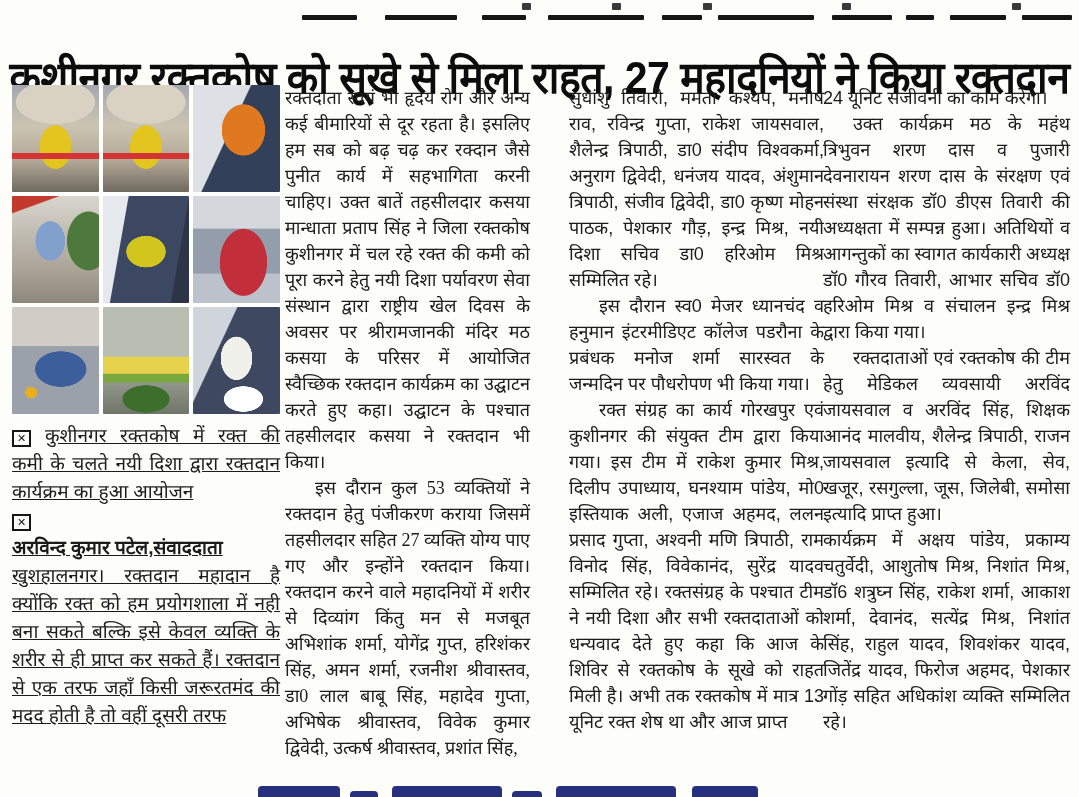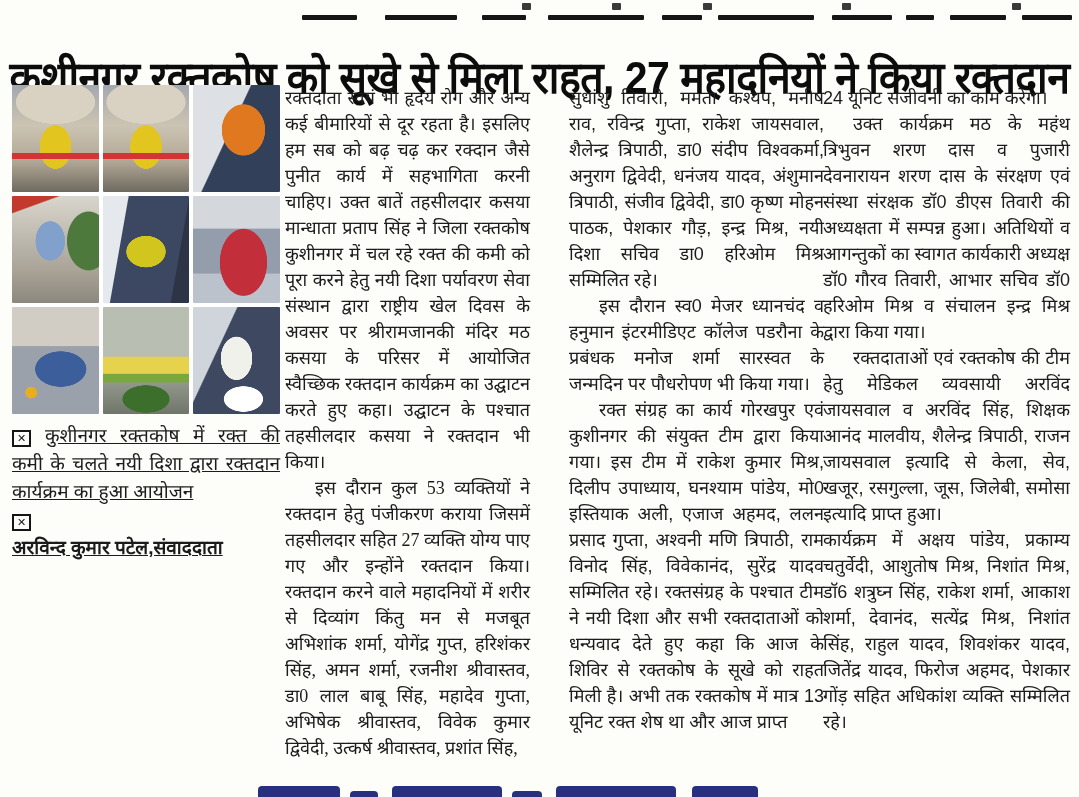--- a/index.html
+++ b/index.html
@@ -127,20 +127,21 @@
     <div class="ph ph6" title="woman-red-dress-donating-photo"></div>
     <div class="ph ph7" title="donor-blue-shirt-lying-photo"></div>
     <div class="ph ph8" title="group-with-banner-plantation-photo"></div>
     <div class="ph ph9" title="donor-white-vest-on-chair-photo"></div>
   </div>
 
   <div class="captions">
     <p><span class="box-x"></span><span>कुशीनगर रक्तकोष में रक्त की कमी के चलते नयी दिशा द्वारा रक्तदान कार्यक्रम का हुआ आयोजन</span></p>
     <p><span class="box-x"></span></p>
     <p class="byline">अरविन्द कुमार पटेल,संवाददाता</p>
+    <p>खुशहालनगर।   रक्तदान महादान है क्योंकि रक्त को हम प्रयोगशाला में नही बना सकते बल्कि इसे केवल व्यक्ति के शरीर से ही प्राप्त कर सकते हैं। रक्तदान से एक तरफ जहाँ किसी जरूरतमंद की मदद होती है तो वहीं दूसरी तरफ</p>
   </div>
 </div>
 
 <div class="col col-2">
   <p>रक्तदाता स्वयं भी हृदय रोग और अन्य कई बीमारियों से दूर रहता है। इसलिए हम सब को बढ़ चढ़ कर रक्दान जैसे पुनीत कार्य में सहभागिता करनी चाहिए। उक्त बातें तहसीलदार कसया मान्धाता प्रताप सिंह ने जिला रक्तकोष कुशीनगर में चल रहे रक्त की कमी को पूरा करने हेतु नयी दिशा पर्यावरण सेवा संस्थान द्वारा राष्ट्रीय खेल दिवस के अवसर पर श्रीरामजानकी मंदिर मठ कसया के परिसर में आयोजित स्वैच्छिक रक्तदान कार्यक्रम का उद्घाटन करते हुए कहा। उद्घाटन के पश्चात तहसीलदार कसया ने रक्तदान भी किया।</p>
   <p class="p-indent">इस दौरान कुल 53 व्यक्तियों ने रक्तदान हेतु पंजीकरण कराया जिसमें तहसीलदार सहित 27 व्यक्ति योग्य पाए गए और इन्होंने रक्तदान किया। रक्तदान करने वाले महादनियों में शरीर से दिव्यांग किंतु मन से मजबूत अभिशांक शर्मा, योगेंद्र गुप्त, हरिशंकर सिंह, अमन शर्मा, रजनीश श्रीवास्तव, डा0 लाल बाबू सिंह, महादेव गुप्ता, अभिषेक श्रीवास्तव, विवेक कुमार द्विवेदी, उत्कर्ष श्रीवास्तव, प्रशांत सिंह,</p>
 </div>
 
 <div class="col col-3">
   <p>सुधांशु तिवारी, ममता कश्यप, मनीष राव, रविन्द्र गुप्ता, राकेश जायसवाल, शैलेन्द्र त्रिपाठी, डा0 संदीप विश्वकर्मा, अनुराग द्विवेदी, धनंजय यादव, अंशुमान त्रिपाठी, संजीव द्विवेदी, डा0 कृष्ण मोहन पाठक, पेशकार गौड़, इन्द्र मिश्र, नयी दिशा सचिव डा0 हरिओम मिश्र सम्मिलित रहे।</p>

